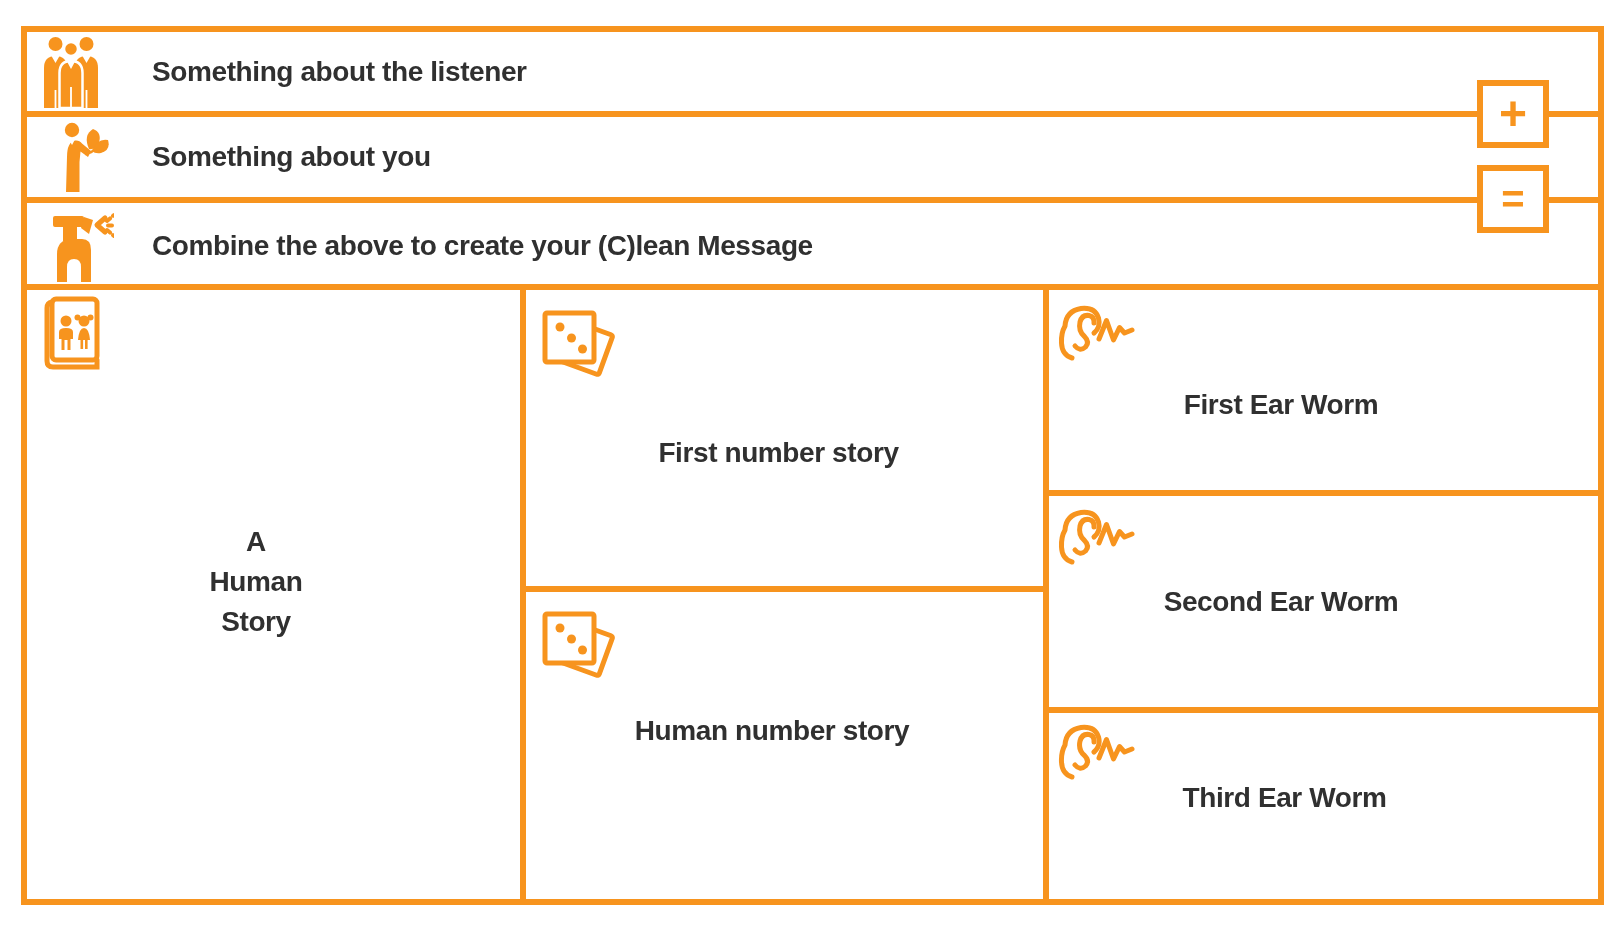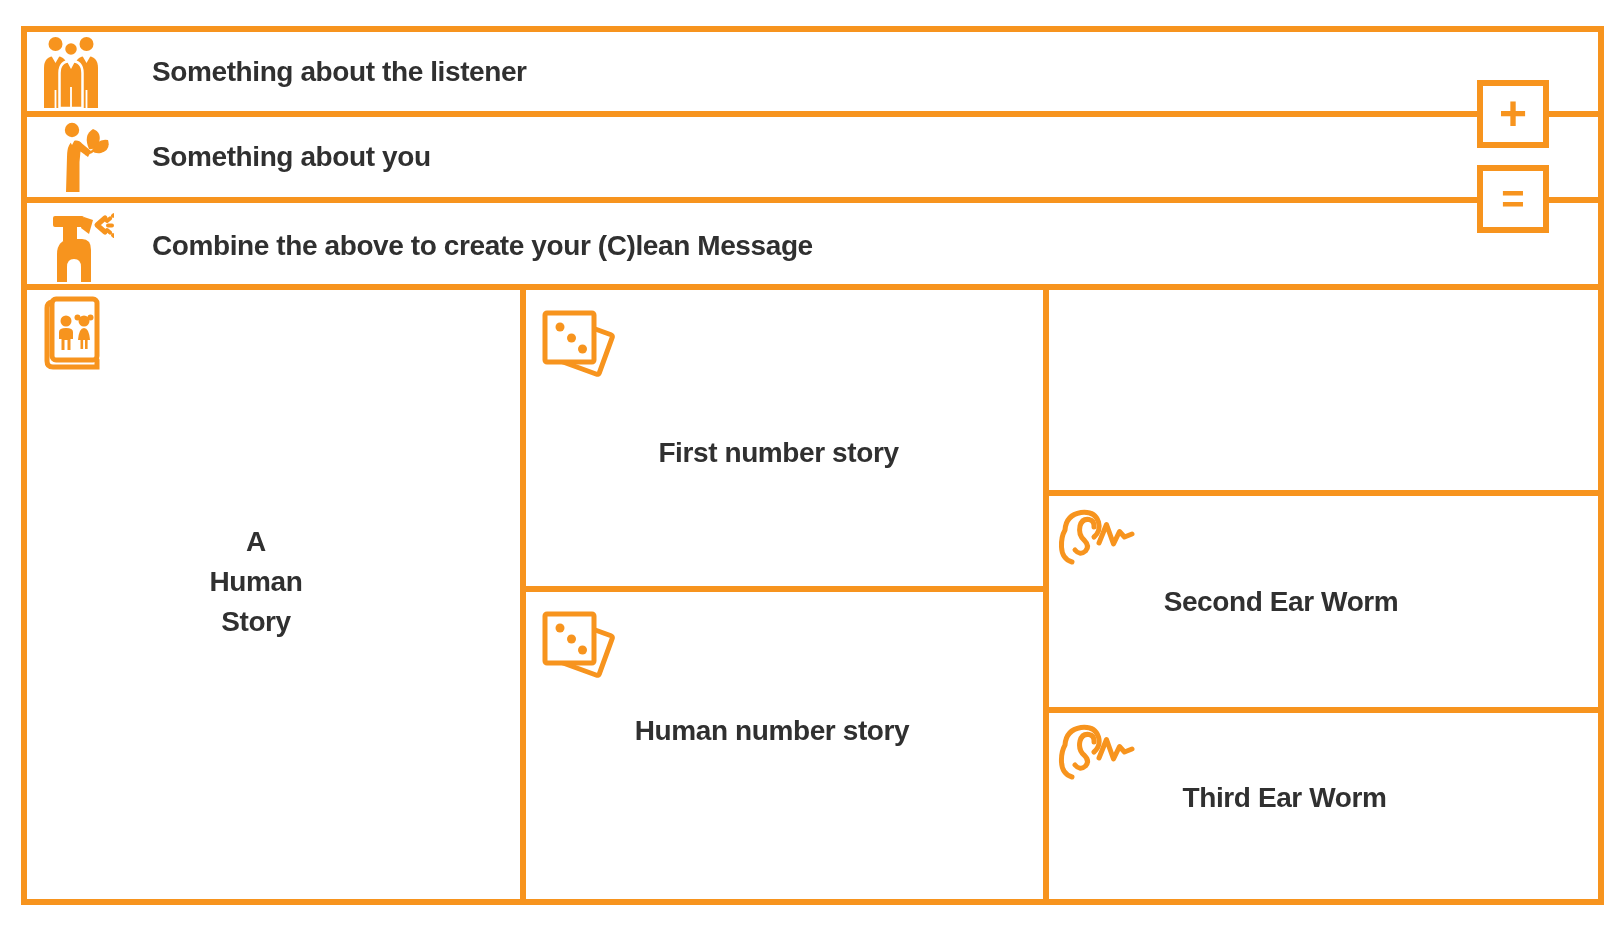--- a/index.html
+++ b/index.html
@@ -139,20 +139,30 @@
         <rect x="8" y="6" width="49" height="49" rx="2" fill="#ffffff" stroke="currentColor" stroke-width="5"></rect>
         <g fill="currentColor">
           <circle cx="23" cy="20" r="4.5"></circle>
           <circle cx="34.5" cy="31" r="4.5"></circle>
           <circle cx="45.5" cy="42" r="4.5"></circle>
         </g>
       </svg>
       <div class="cell-label" style="transform:translateY(-15px);">Human number story</div>
     </div>
 
+    <div class="cell" style="left:1022px;top:252px;width:549px;height:206px;padding-right:85px;">
+      <svg class="icon" style="left:6px;top:16px;" width="80" height="64" viewBox="0 0 80 64">
+        <g fill="none" stroke="currentColor" stroke-width="5" stroke-linecap="round" stroke-linejoin="round">
+          <path d="M17 58 Q7 55 6.5 43 Q6 33 10 26 Q11 11 26 8.5 Q40 7 43.5 18 Q46 27 39 33"></path>
+          <path d="M20 46 Q25 52 30.5 47 Q35 42 29.5 36.5 Q23 31 25 22 Q27 14.5 34 15.5 Q39.5 16.5 39 23"></path>
+          <path d="M44 39 L51.5 20.5 L58.5 40 L64.5 27.5 L69.5 33 L77 30"></path>
+        </g>
+      </svg>
+      <div class="cell-label" style="transform:translateY(18px);">First Ear Worm</div>
+    </div>
 
     <div class="cell" style="left:1022px;top:464px;width:549px;height:211px;padding-right:85px;">
       <svg class="icon" style="left:6px;top:8px;" width="80" height="64" viewBox="0 0 80 64">
         <g fill="none" stroke="currentColor" stroke-width="5" stroke-linecap="round" stroke-linejoin="round">
           <path d="M17 58 Q7 55 6.5 43 Q6 33 10 26 Q11 11 26 8.5 Q40 7 43.5 18 Q46 27 39 33"></path>
           <path d="M20 46 Q25 52 30.5 47 Q35 42 29.5 36.5 Q23 31 25 22 Q27 14.5 34 15.5 Q39.5 16.5 39 23"></path>
           <path d="M44 39 L51.5 20.5 L58.5 40 L64.5 27.5 L69.5 33 L77 30"></path>
         </g>
       </svg>
       <div class="cell-label">Second Ear Worm</div>

